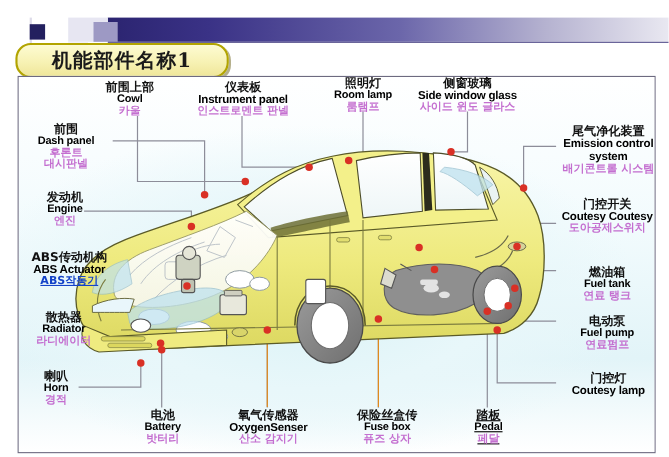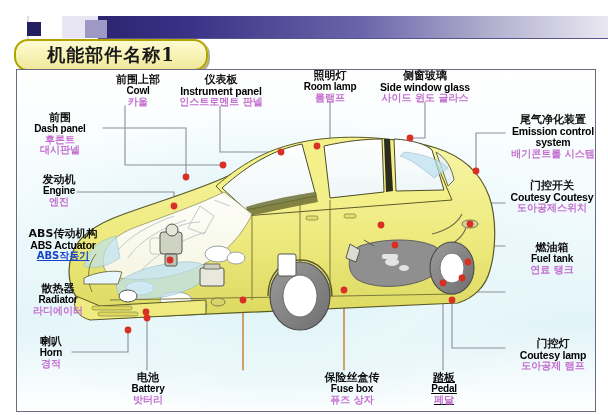--- a/index.html
+++ b/index.html
@@ -286,21 +286,21 @@
         <circle cx="147" cy="318" r="3.4"></circle>
         <circle cx="243" cy="300" r="3.4"></circle>
         <circle cx="344" cy="290" r="3.4"></circle>
         <circle cx="443" cy="283" r="3.4"></circle>
         <circle cx="381" cy="225" r="3.4"></circle>
         <circle cx="395" cy="245" r="3.4"></circle>
       </g>
     </g>
   </svg>
 
-  <div class="lbl" style="left:100px;top:74px;width:76px;">
+  <div class="lbl" style="left:80px;top:74px;width:76px;">
     <div class="cn">前围上部</div>
     <div class="en">Cowl</div>
     <div class="kr">카울</div>
   </div>
 
   <div class="lbl w2" style="left:166px;top:74px;width:110px;">
     <div class="cn">仪表板</div>
     <div class="en">Instrument panel</div>
     <div class="kr">인스트로멘트 판넬</div>
   </div>
@@ -359,33 +359,42 @@
     <div class="en">Coutesy Coutesy</div>
     <div class="kr">도아공제스위치</div>
   </div>
 
   <div class="lbl" style="left:512px;top:242px;width:80px;">
     <div class="cn">燃油箱</div>
     <div class="en">Fuel tank</div>
     <div class="kr">연료 탱크</div>
   </div>
 
+  <div class="lbl" style="left:512px;top:286px;width:80px;">
+    <div class="cn">电动泵</div>
+    <div class="en">Fuel pump</div>
+    <div class="kr">연료펌프</div>
+  </div>
 
   <div class="lbl w2" style="left:504px;top:338px;width:98px;">
     <div class="cn">门控灯</div>
     <div class="en">Coutesy lamp</div>
-    <div class="kr">도아공제 램프</div>
   </div>
 
   <div class="lbl" style="left:118px;top:372px;width:60px;">
     <div class="cn">电池</div>
     <div class="en">Battery</div>
     <div class="kr">밧터리</div>
   </div>
 
+  <div class="lbl w2" style="left:196px;top:372px;width:96px;">
+    <div class="cn">氧气传感器</div>
+    <div class="en">OxygenSenser</div>
+    <div class="kr">산소 감지기</div>
+  </div>
 
   <div class="lbl" style="left:312px;top:372px;width:80px;">
     <div class="cn">保险丝盒传</div>
     <div class="en">Fuse box</div>
     <div class="kr">퓨즈 상자</div>
   </div>
 
   <div class="lbl" style="left:414px;top:372px;width:60px;text-decoration:underline;">
     <div class="cn">踏板</div>
     <div class="en">Pedal</div>

